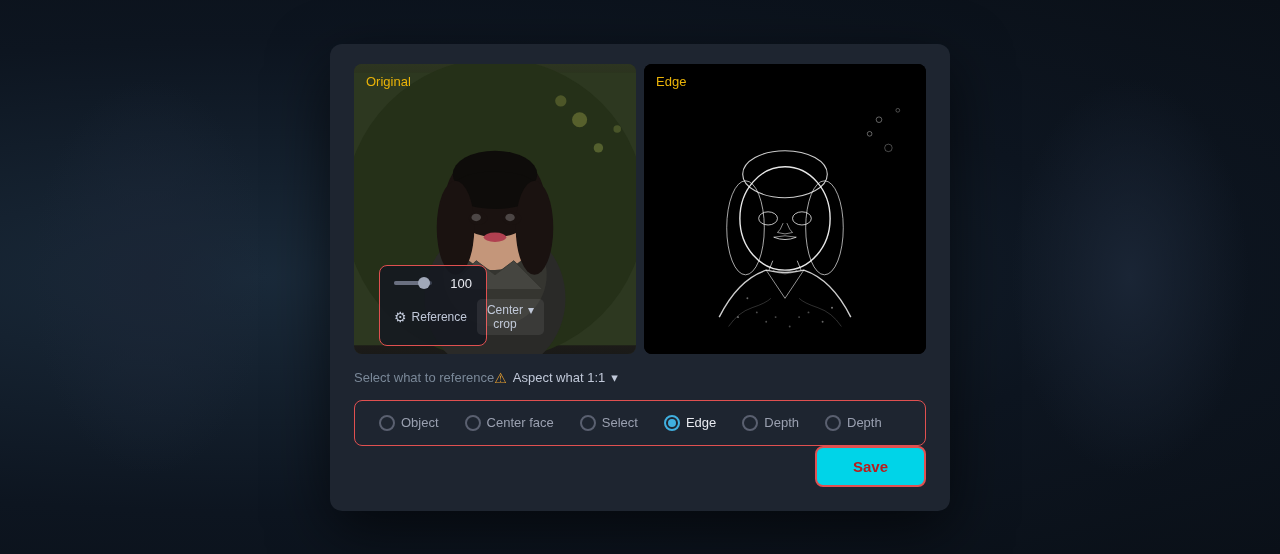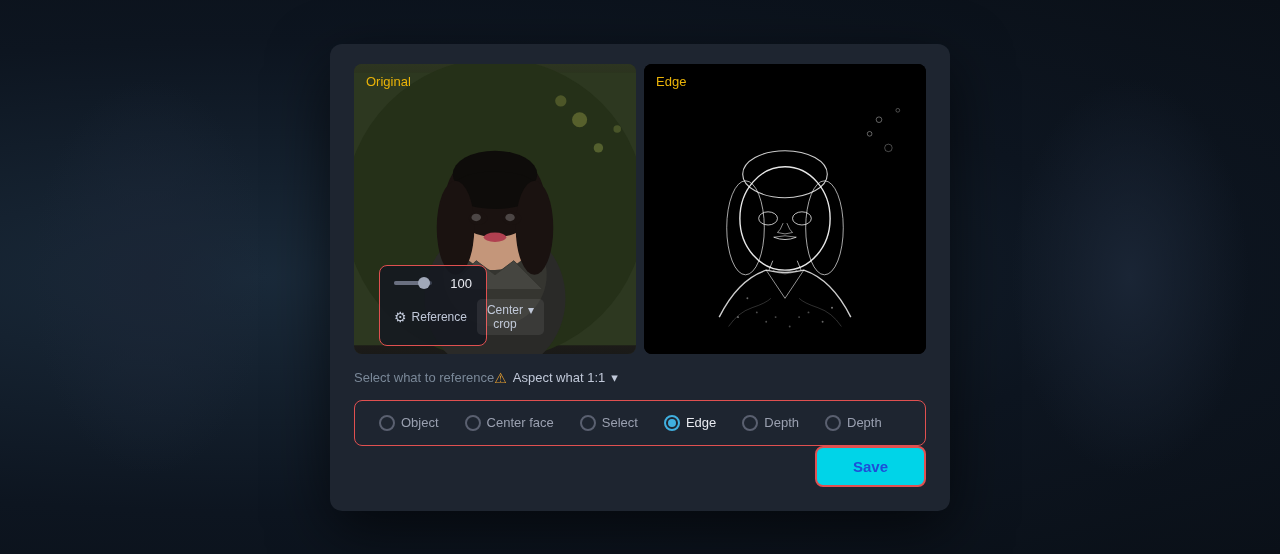--- a/index.html
+++ b/index.html
@@ -321,21 +321,21 @@
 
     
     .save-row {
       display: flex;
       justify-content: flex-end;
     }
 
     .save-btn {
       background: #00d4e8;
       border: 2px solid #e05050;
-      color: #1d4ed8;
+      color: #b91c1c;
       font-size: 15px;
       font-weight: 600;
       padding: 10px 36px;
       border-radius: 8px;
       cursor: pointer;
     }
 
     
     .bg-left {
       position: absolute;

